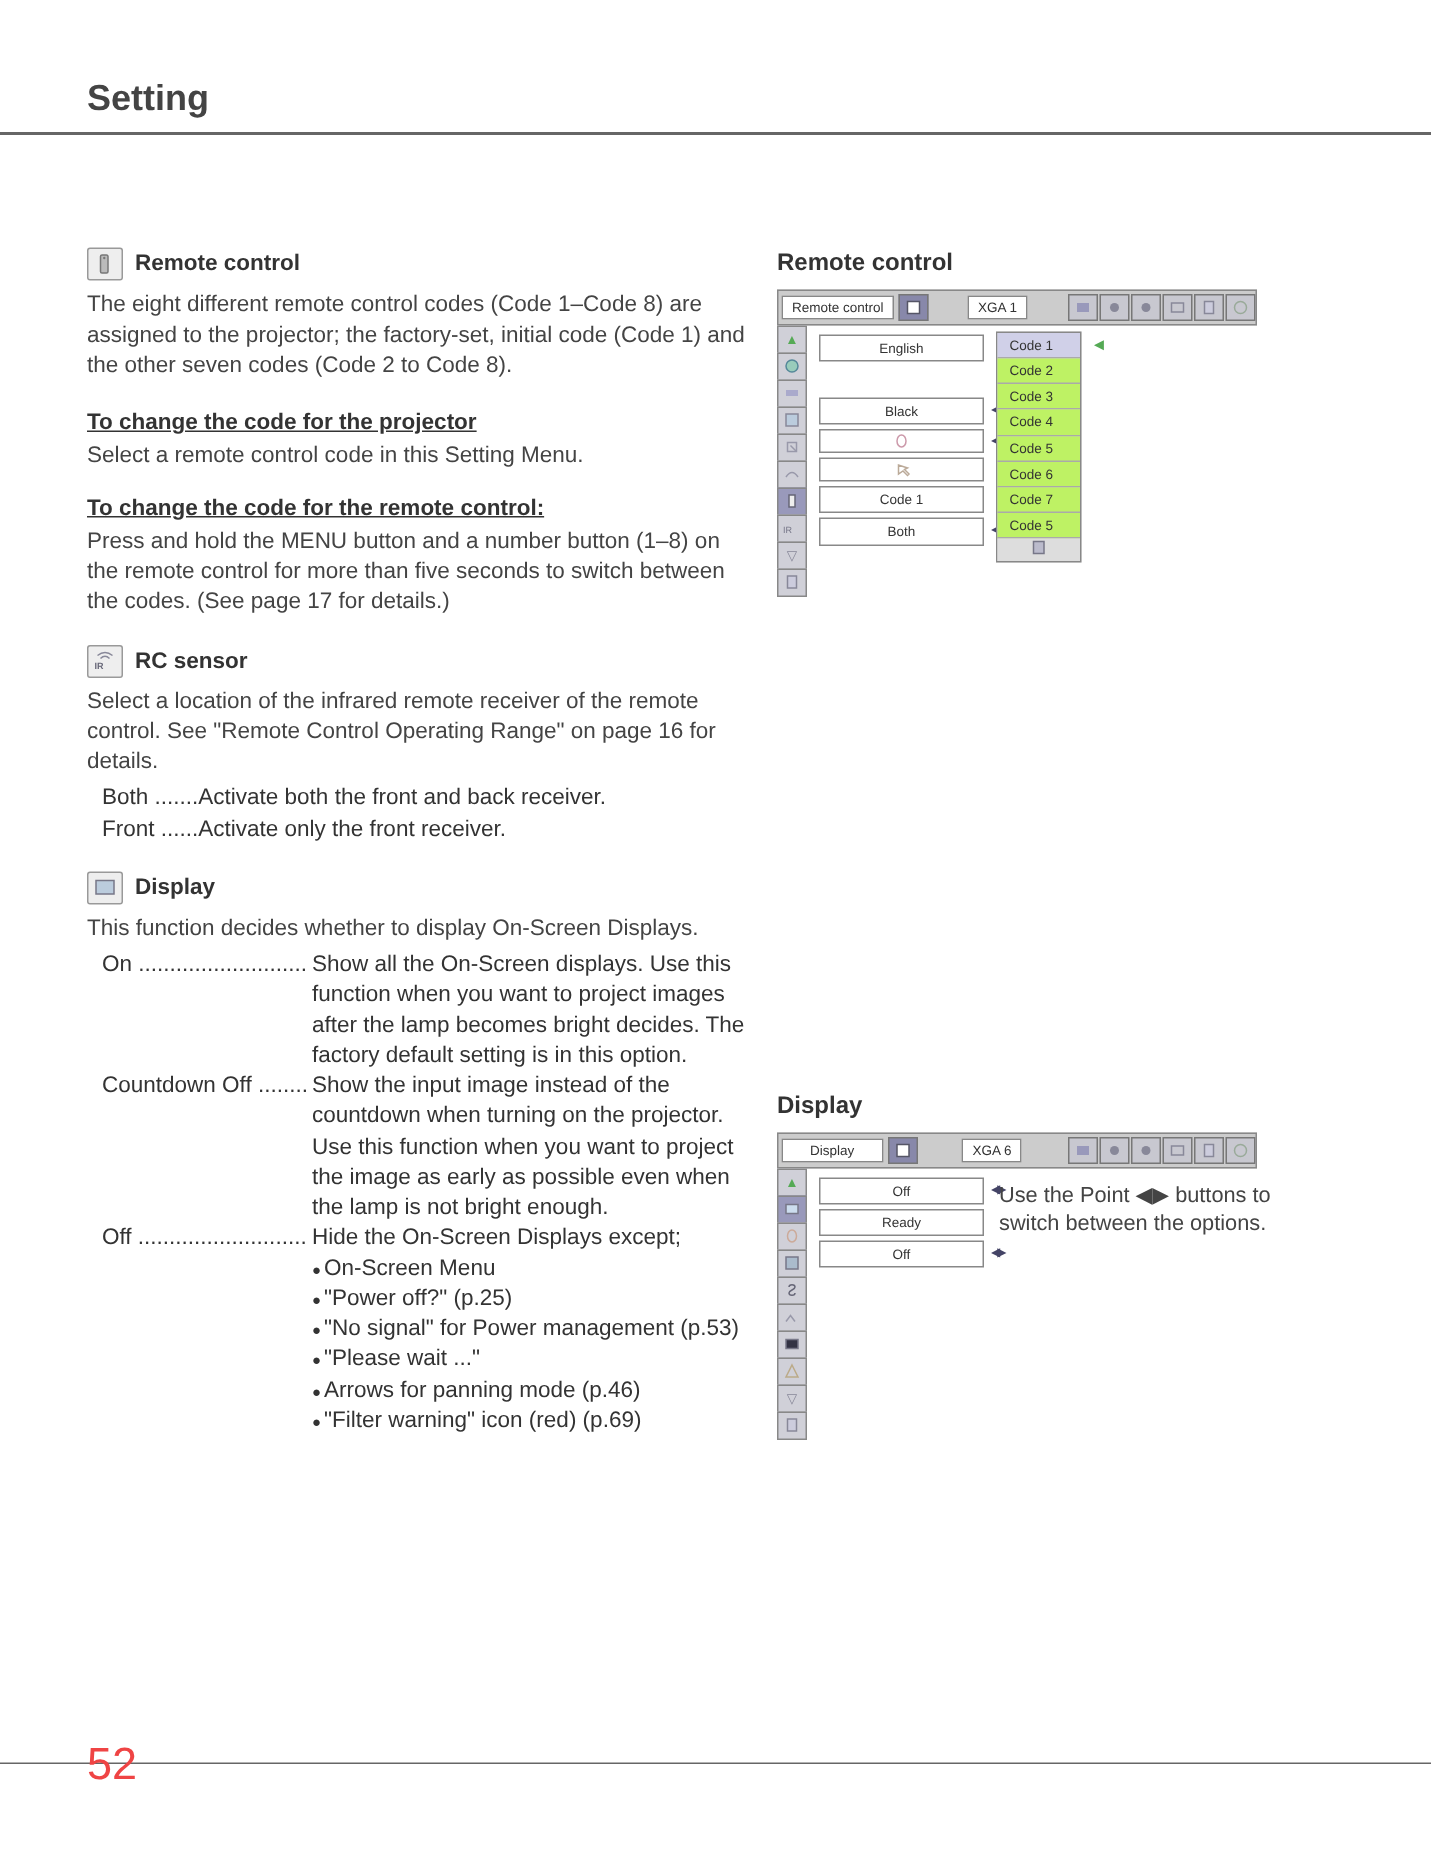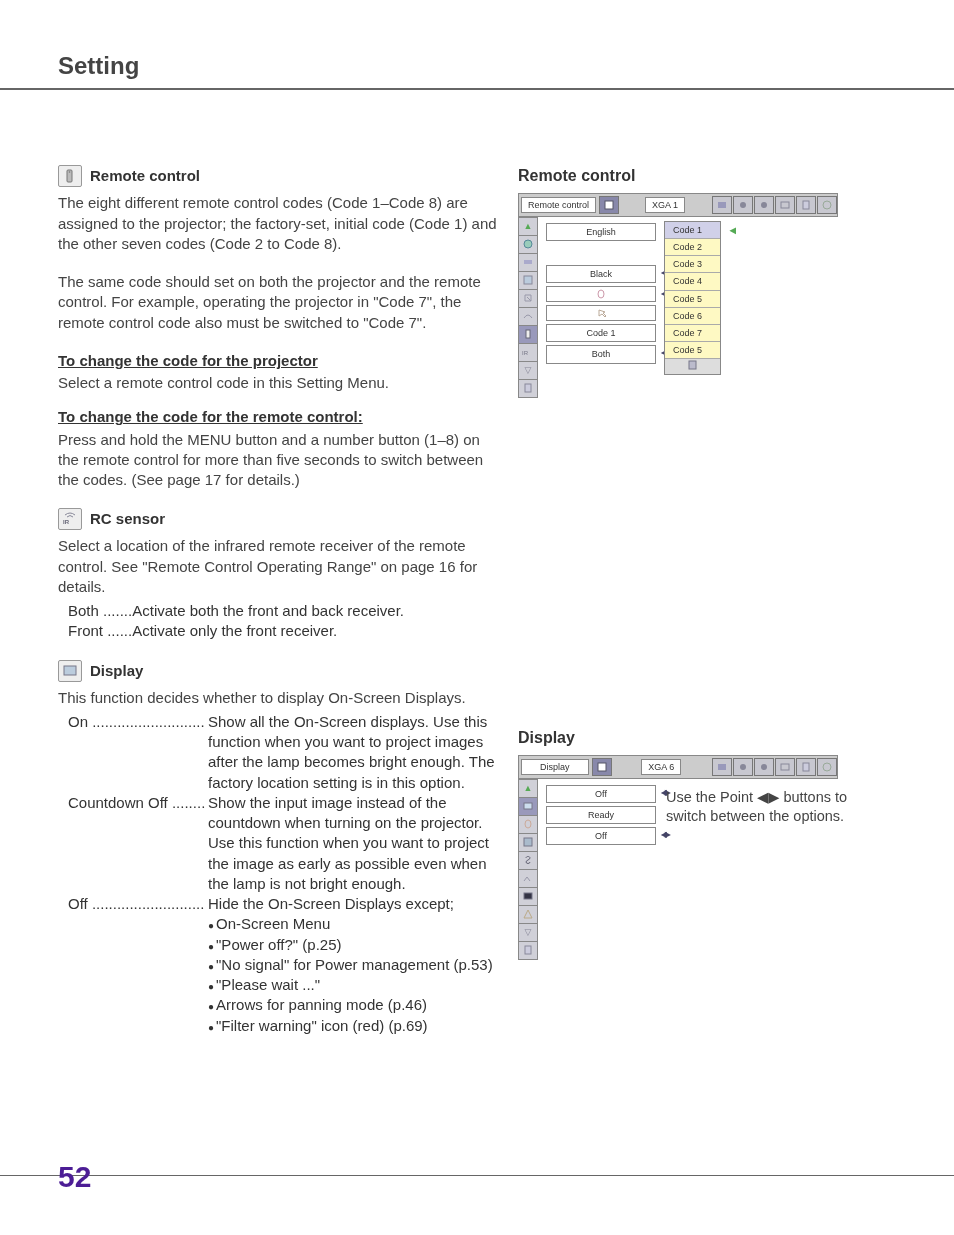--- a/index.html
+++ b/index.html
@@ -133,21 +133,21 @@
   .codes {
     position: absolute;
     display: flex; flex-direction: column;
     border: 1px solid #888;
     background: #e8e8e8;
     font-size: 9px;
   }
   .codes .c {
     border-bottom: 1px solid #aaa;
     padding: 2px 18px 2px 8px;
-    background: #fef9c3;
+    background: #bef264;
     position: relative;
   }
   .codes .c:last-child { border-bottom: none; background: #ddd; text-align:center; padding: 1px 0; }
   .codes .c.sel { background: #d0d0e8; }
   .codes .pointer {
     position: absolute;
     right: -18px;
     top: 1px;
     color: #5a5;
     font-size: 11px;
@@ -163,22 +163,22 @@
     width: 190px;
     line-height: 1.35;
   }
   .display-note .sym { font-family: sans-serif; }
 
   .page-num {
     position: absolute;
     left: 58px;
     bottom: 38px;
     font-size: 30px;
-    font-weight: bold;
-    color: #4c1d95;
+    font-weight: normal;
+    color: #ef4444;
   }
   .footer-rule {
     position: absolute;
     top: 1175px;
     left: 0; right: 0;
     border-top: 1.5px solid #666;
   }
 </style>
 </head>
 <body>
@@ -192,21 +192,20 @@
     <div class="sec-head">
       <div class="icon-box">
         <svg width="14" height="14" viewBox="0 0 14 14">
             <rect x="4" y="1" width="5" height="12" rx="1" fill="#bbb" stroke="#777"></rect>
             <circle cx="6.5" cy="3" r="0.8" fill="#777"></circle>
           </svg>
       </div>
       <b>Remote control</b>
     </div>
     <p class="para">The eight different remote control codes (Code 1–Code 8) are assigned to the projector; the factory-set, initial code (Code 1) and the other seven codes (Code 2 to Code 8).</p>
-    <p class="para">The same code should set on both the projector and the remote control. For example, operating the projector in "Code 7", the remote control code also must be switched to "Code 7".</p>
     <div class="subhead">To change the code for the projector</div>
     <p class="para" style="margin-bottom:14px">Select a remote control code in this Setting Menu.</p>
     <div class="subhead">To change the code for the remote control:</div>
     <p class="para">Press and hold the MENU button and a number button (1–8) on the remote control for more than five seconds to switch between the codes. (See page 17 for details.)</p>
 
     <div class="sec-head" style="margin-top:18px">
       <div class="icon-box">
         <svg width="16" height="14" viewBox="0 0 16 14">
             <text x="1" y="12" font-size="6" fill="#667" font-weight="bold">IR</text>
             <path d="M3 3 Q8 -1 13 3" stroke="#889" fill="none"></path>
@@ -232,21 +231,21 @@
         <svg width="14" height="12" viewBox="0 0 14 12">
             <rect x="1" y="1" width="12" height="9" fill="#bcd" stroke="#778"></rect>
           </svg>
       </div>
       <b>Display</b>
     </div>
     <p class="para" style="margin-bottom:4px">This function decides whether to display On-Screen Displays.</p>
     <div class="deflist">
       <div class="row">
           <div class="term">On ...........................</div>
-          <div class="def">Show all the On-Screen displays. Use this function when you want to project images after the lamp becomes bright enough. The factory location setting is in this option.</div>
+          <div class="def">Show all the On-Screen displays. Use this function when you want to project images after the lamp becomes bright decides. The factory default setting is in this option.</div>
         </div>
       <div class="row">
           <div class="term">Countdown Off ........</div>
           <div class="def">Show the input image instead of the countdown when turning on the projector. Use this function when you want to project the image as early as possible even when the lamp is not bright enough.</div>
         </div>
       <div class="row">
           <div class="term">Off ...........................</div>
           <div class="def">
         <span>Hide the On-Screen Displays except;</span>
         <ul class="bullets">

